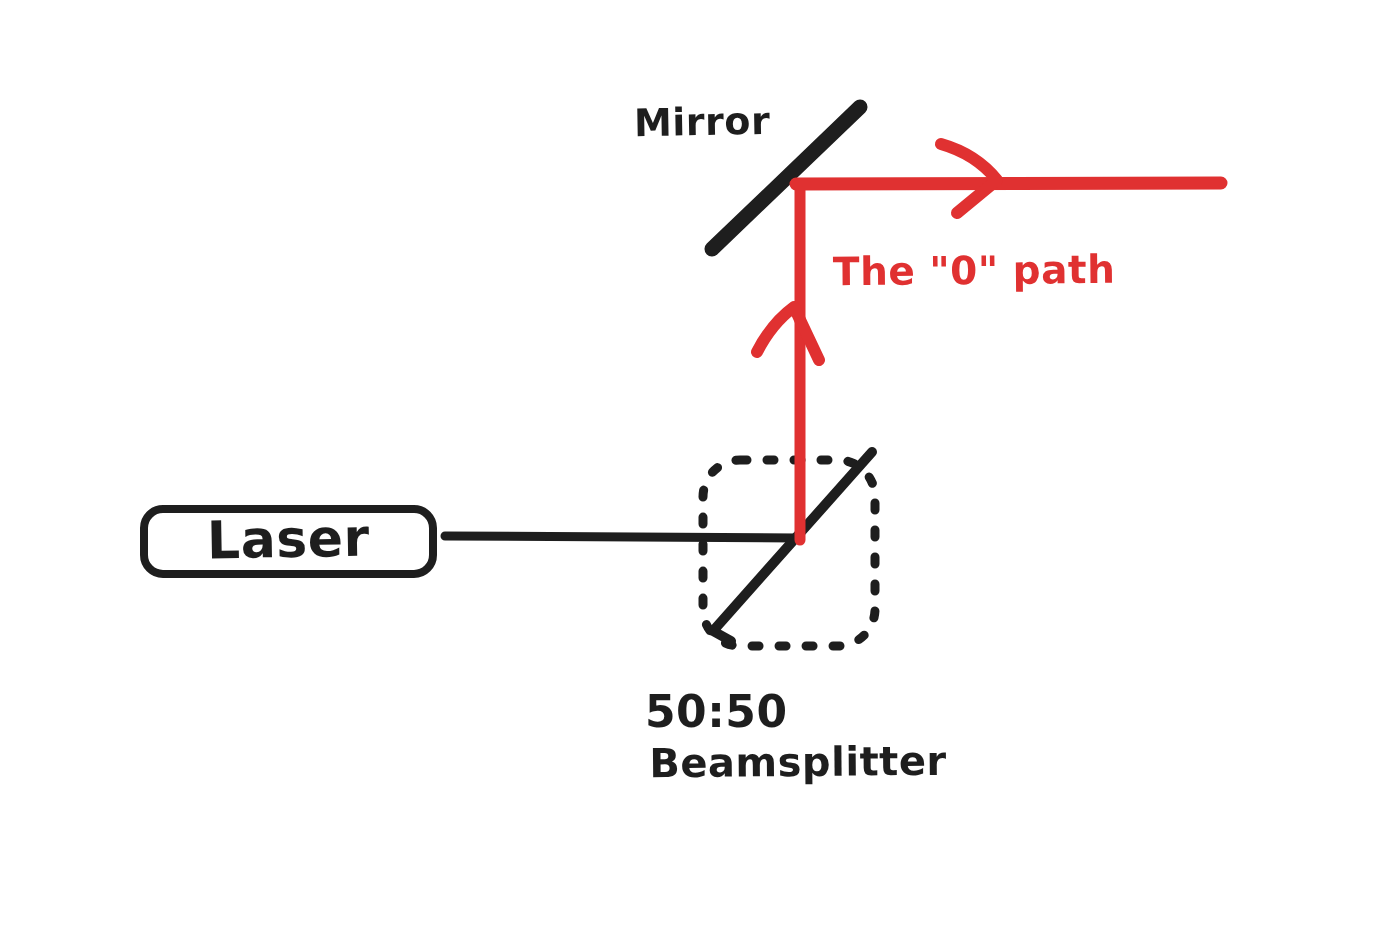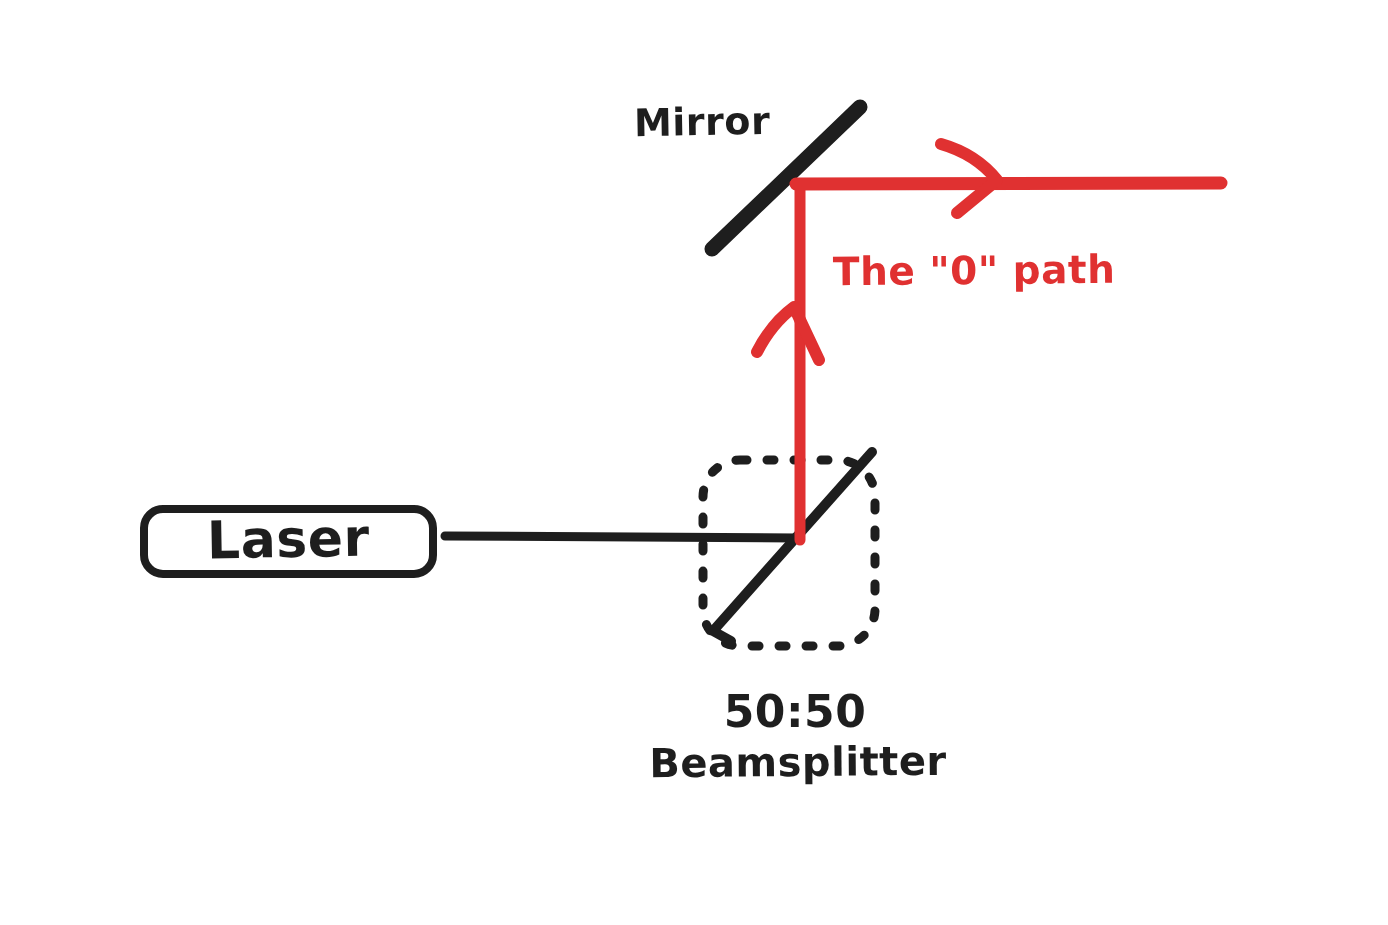--- a/index.html
+++ b/index.html
@@ -56,21 +56,21 @@
   .label-laser {
     position: static;
     font-size: 52px;
     font-weight: 600;
     transform: rotate(-1deg);
   }
   .label-ratio {
     left: 645px;
     top: 688px;
     width: 300px;
-    text-align: center;
+    text-align: left;
     font-size: 44px;
   }
   .label-beamsplitter {
     left: 618px;
     top: 740px;
     width: 360px;
     text-align: center;
     font-size: 40px;
     transform: rotate(-0.5deg);
   }

